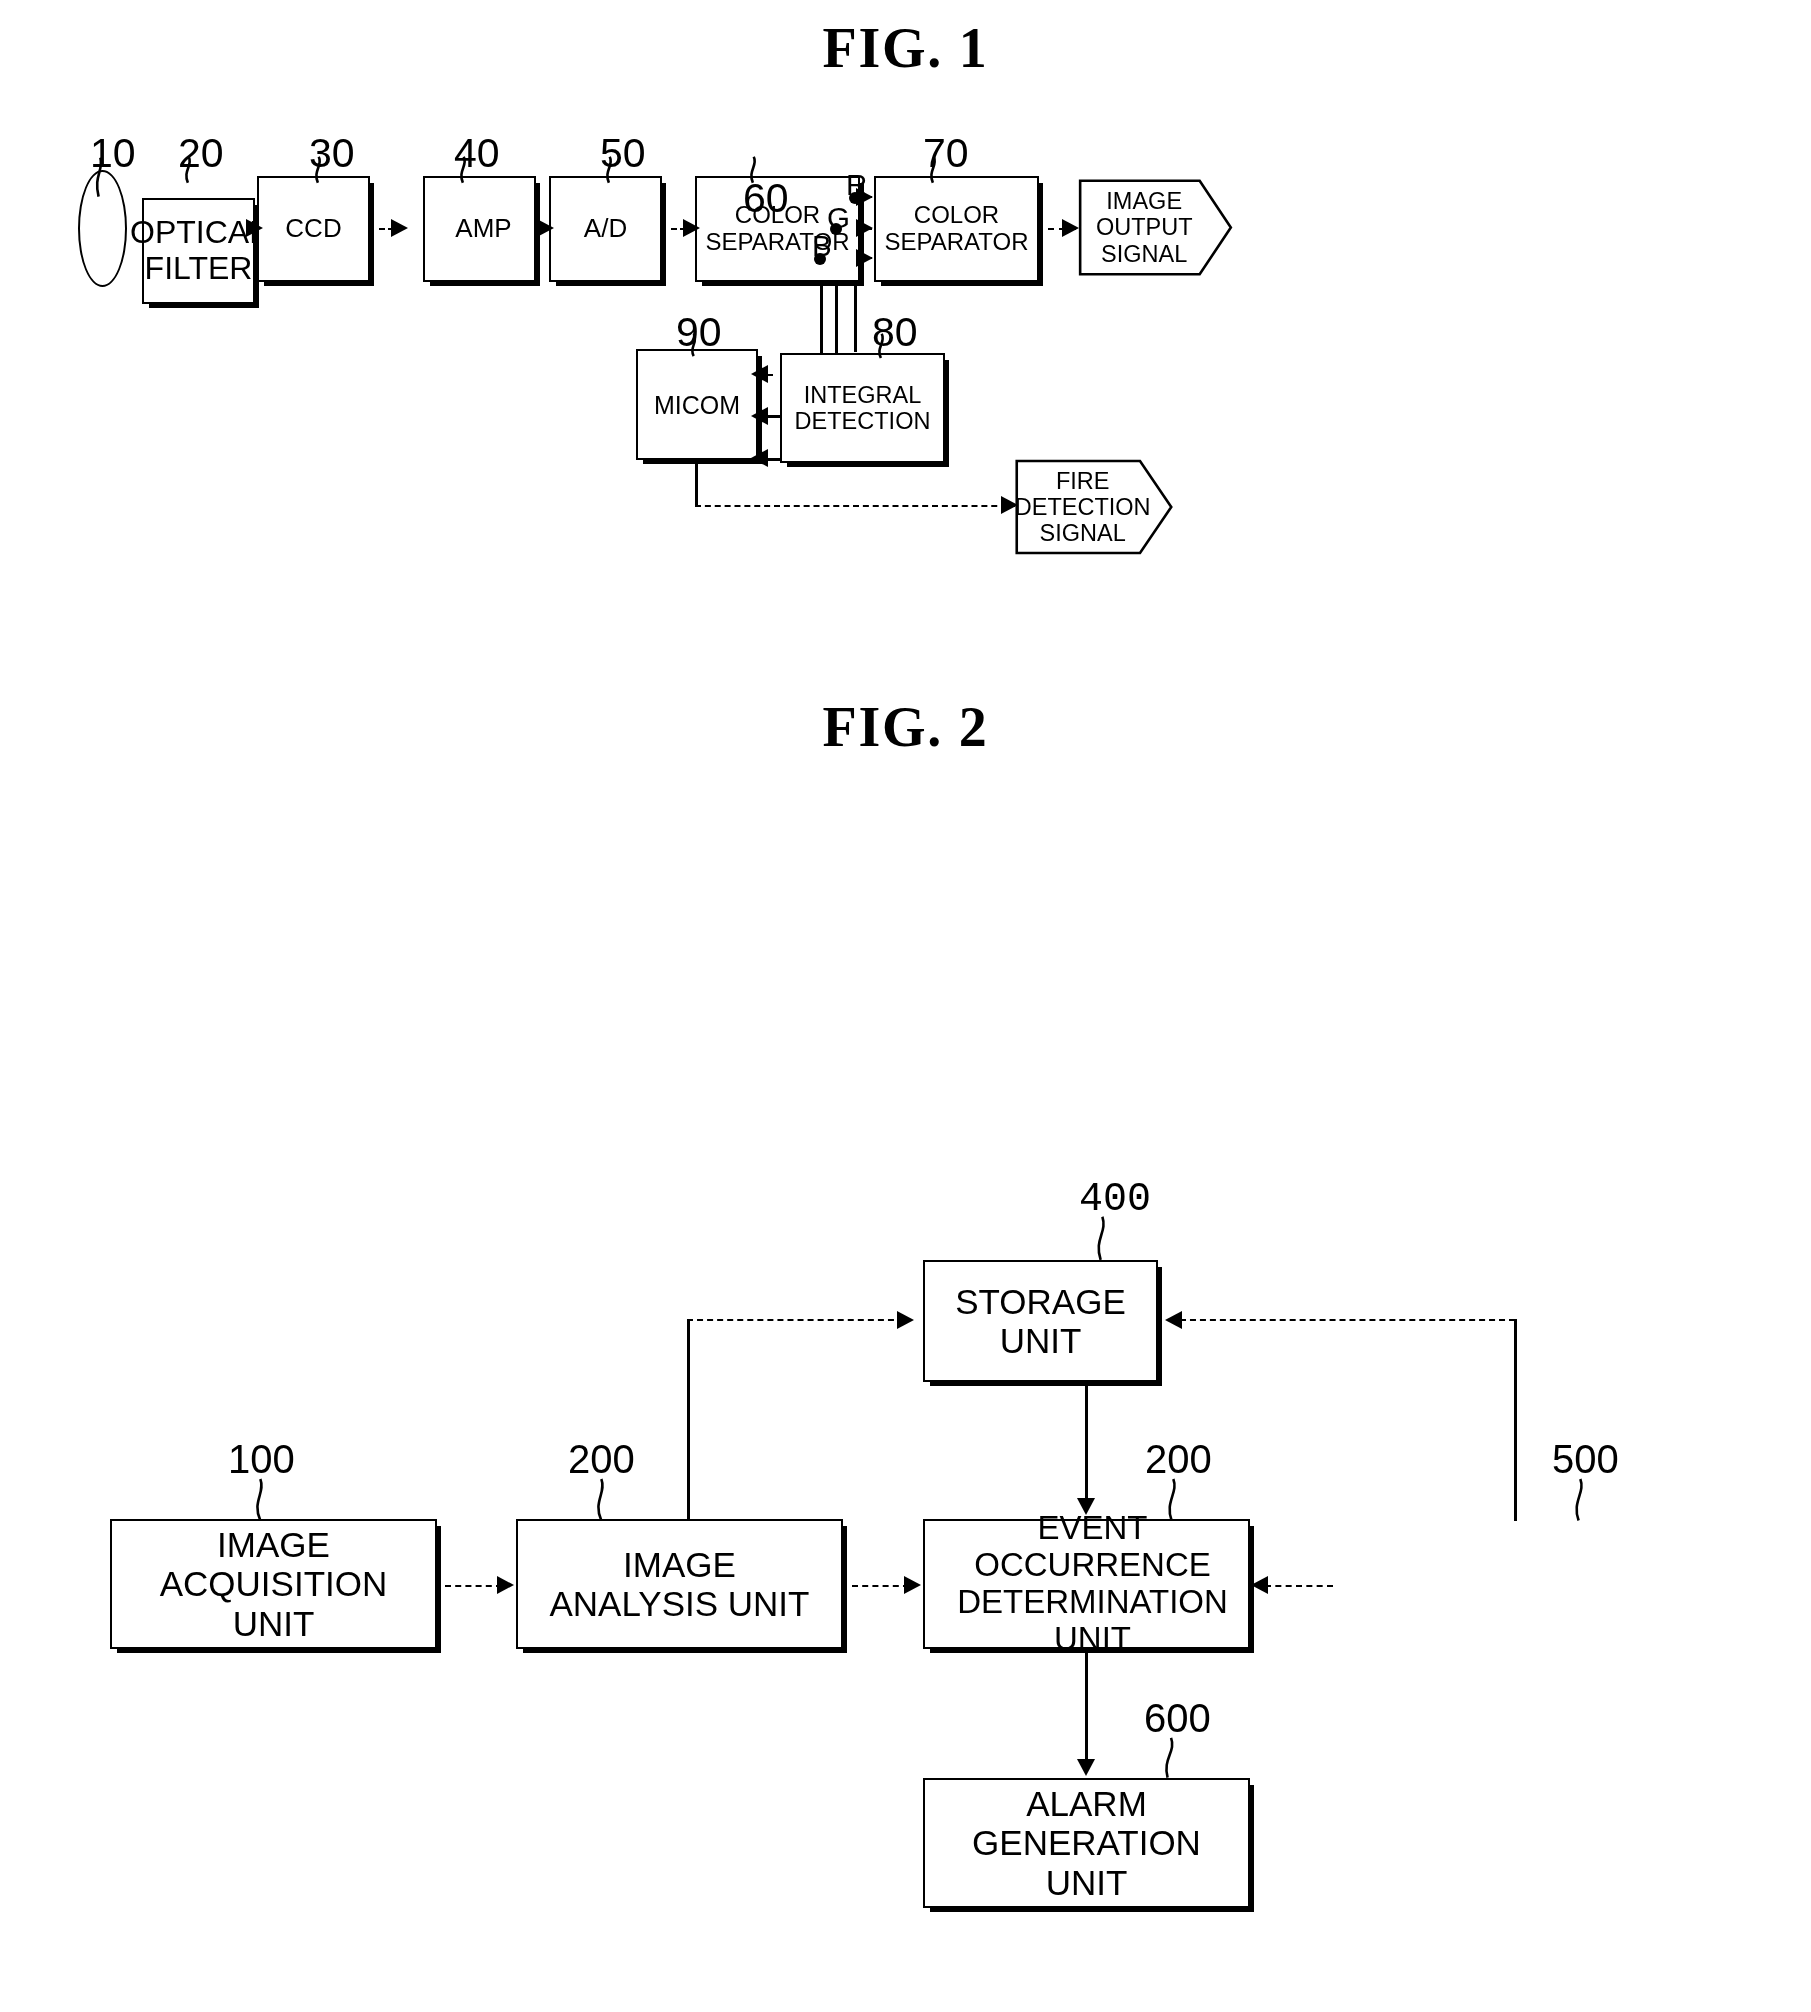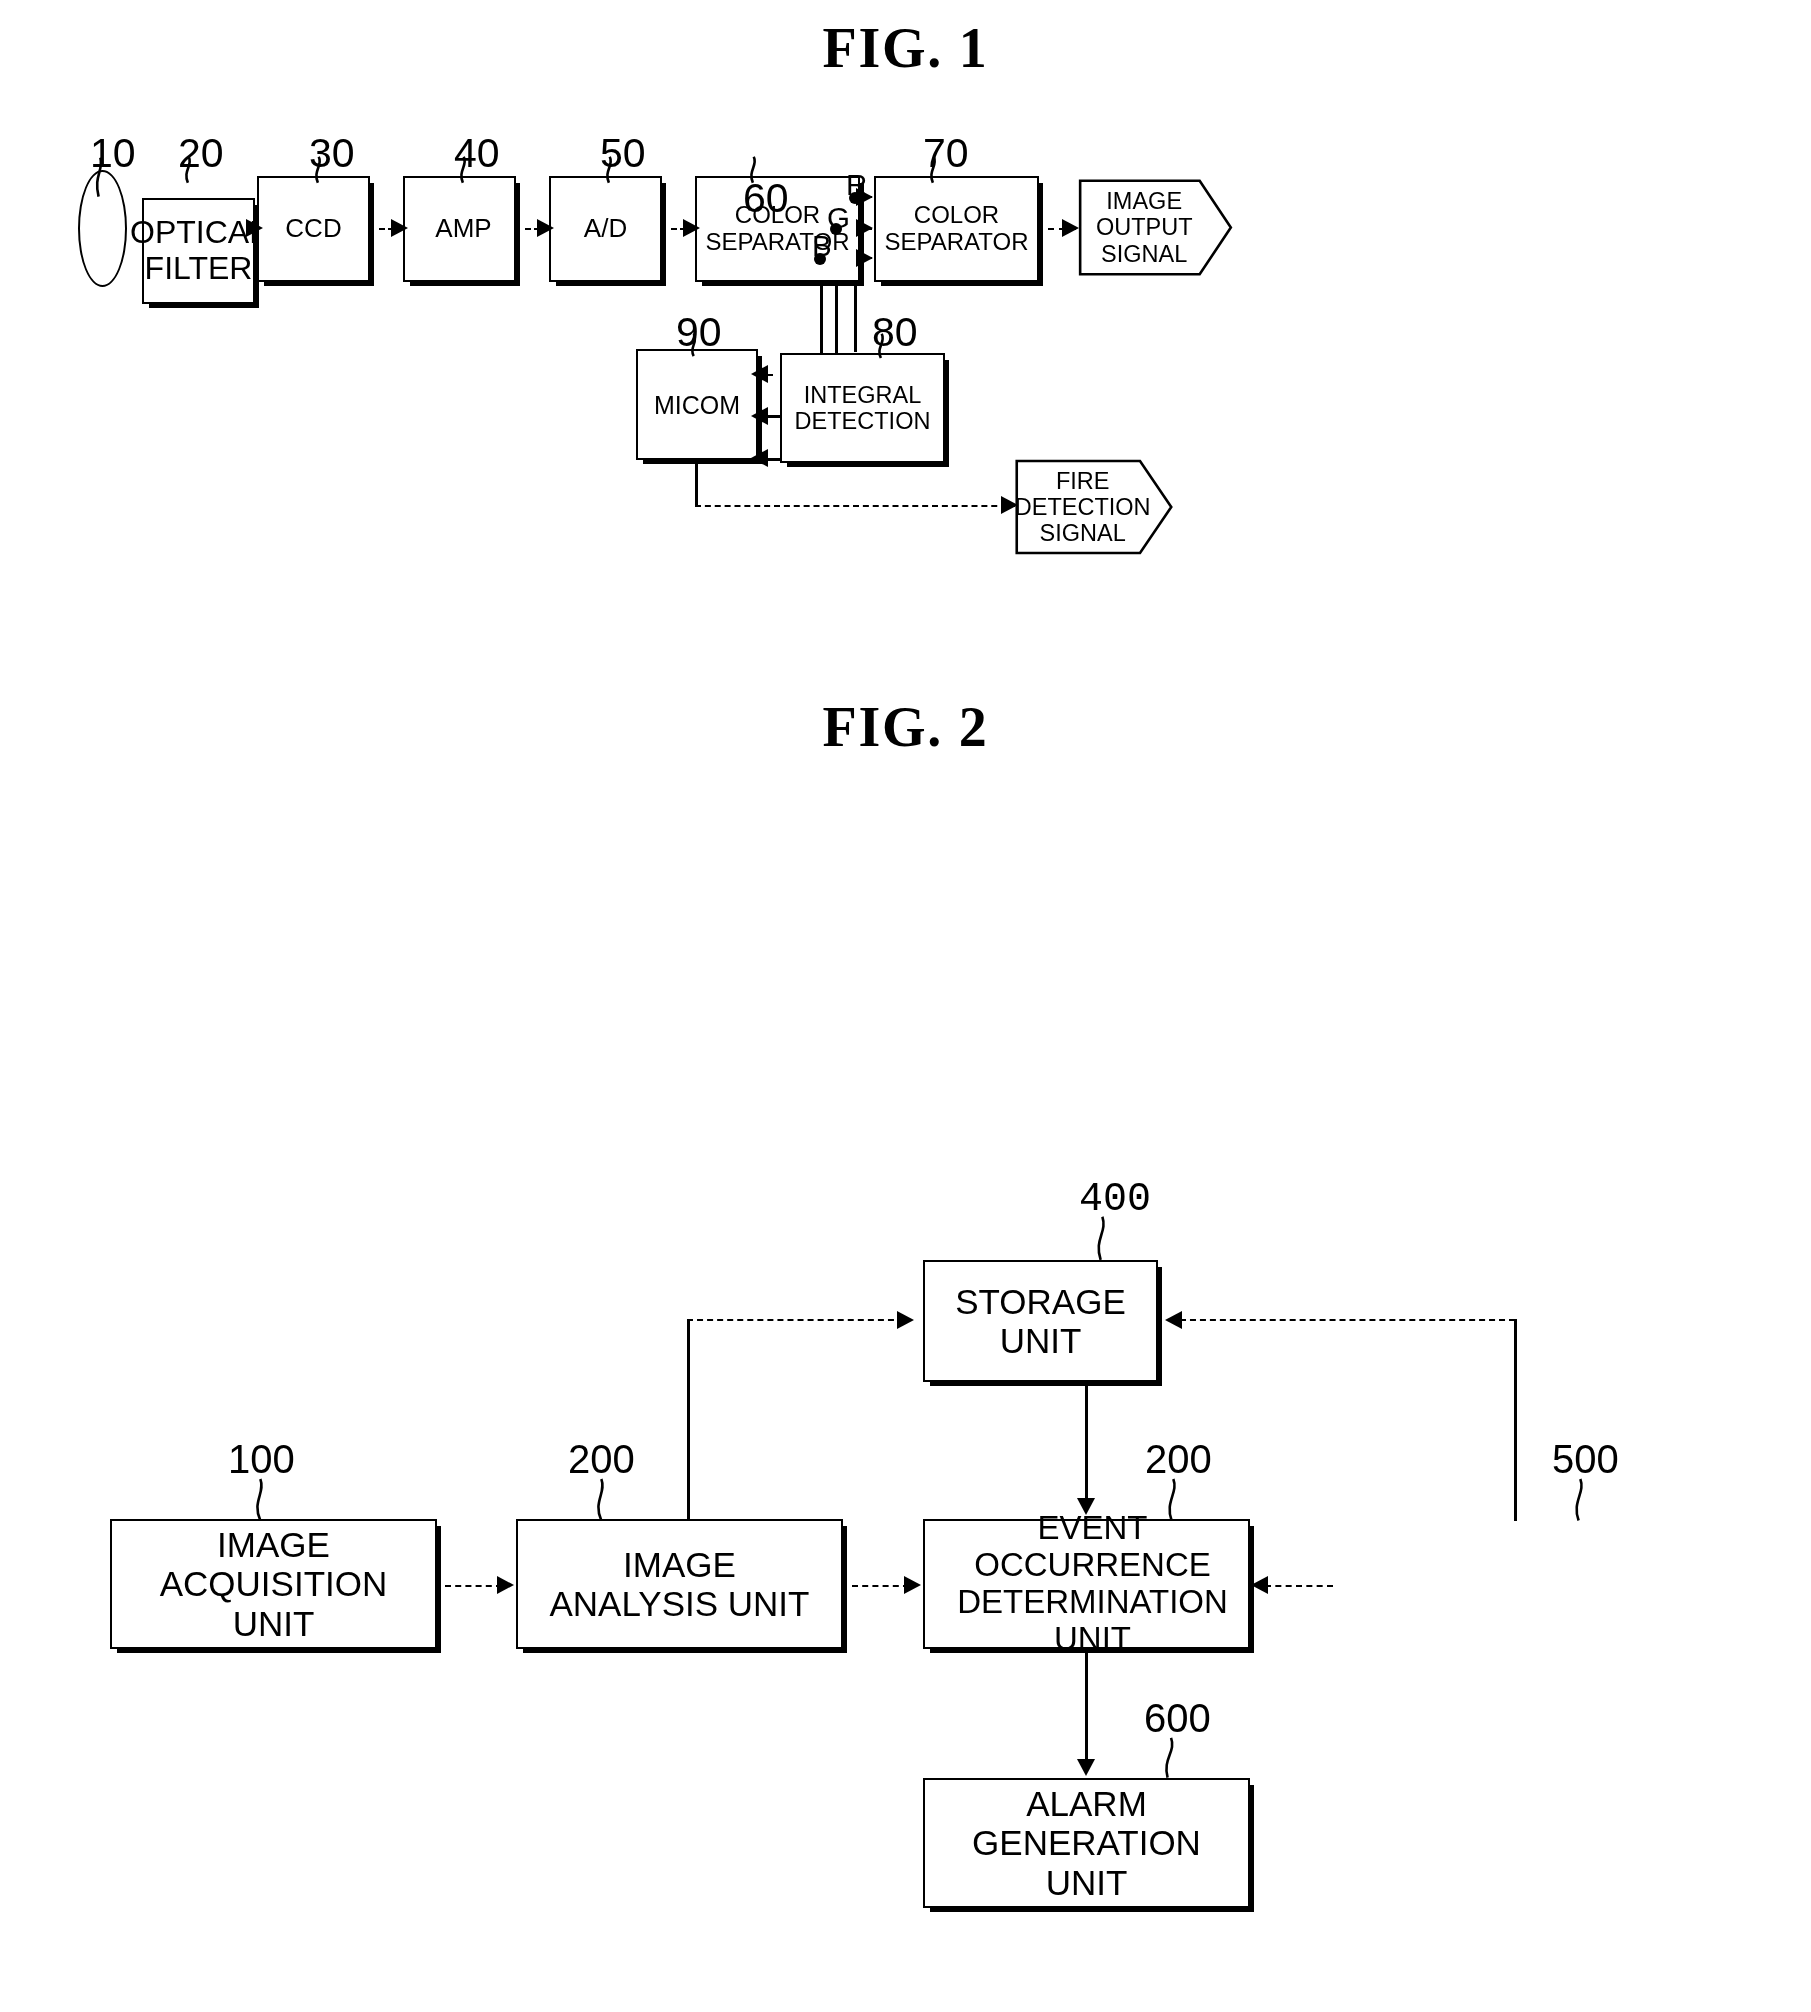--- a/index.html
+++ b/index.html
@@ -179,21 +179,21 @@
     <span class="btext" style="white-space:pre-line;">CCD</span>
   </div>
   <div class="refnum" style="left:309px; top:130px;">30</div>
   <svg class="leader" style="left:304px; top:155px; width:52px; height:33px;" viewBox="0 0 60 38" width="52" height="33">
     <path d="M17 2 C 22 12, 10 18, 16 32" stroke="#000" stroke-width="3" fill="none"></path>
   </svg>
 
   <div class="ln dash-h" style="left:379px; top:228px; width:24px;"></div>
   <div class="arr right" style="left:391px; top:219px;"></div>
 
-  <div class="box" style="left:403px; top:176px; width:113px; height:106px; font-size:26px;padding-left:8px;">
+  <div class="box" style="left:423px; top:176px; width:113px; height:106px; font-size:26px;padding-left:8px;">
     <span class="btext" style="white-space:pre-line;">AMP</span>
   </div>
   <div class="refnum" style="left:454px; top:130px;">40</div>
   <svg class="leader" style="left:449px; top:155px; width:52px; height:33px;" viewBox="0 0 60 38" width="52" height="33">
     <path d="M17 2 C 22 12, 10 18, 16 32" stroke="#000" stroke-width="3" fill="none"></path>
   </svg>
 
   <div class="ln dash-h" style="left:525px; top:228px; width:24px;"></div>
   <div class="arr right" style="left:537px; top:219px;"></div>
 

